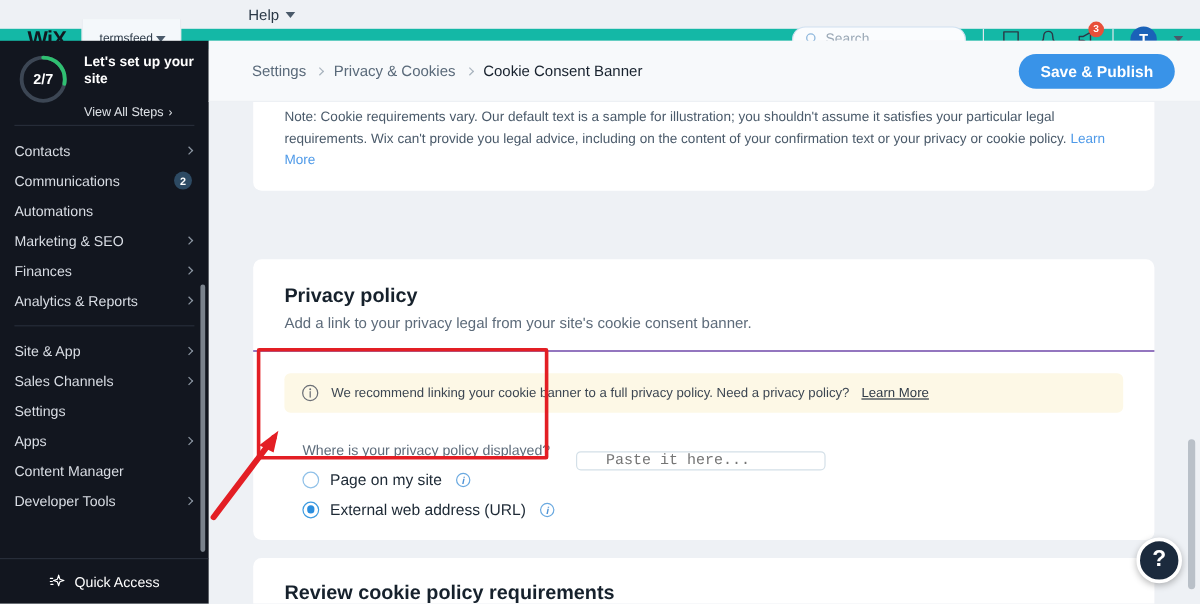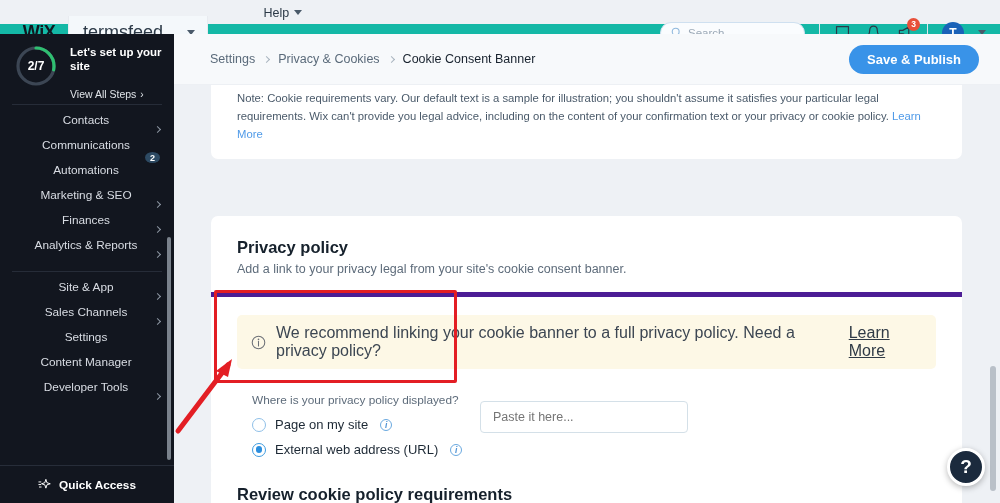--- a/index.html
+++ b/index.html
@@ -19,25 +19,25 @@
     display: flex; align-items: center; margin-top: 24px;
   }
   .wix-logo {
     width: 60px; text-align: center;
     font-size: 18px; font-weight: 700;
     color: #111820; letter-spacing: -0.5px;
     padding-left: 18px;
   }
   .site-switcher {
     height: 34px; padding: 0 12px 0 14px;
-    display: flex; align-items: center; gap: 24px;
+    display: flex; align-items: center; gap: 3px;
     border-left: 1px solid #e8ebf0;
     border-right: 1px solid #e8ebf0;
     background: #f4f8fb;
-    font-size: 18px; color: #2b3947;
+    font-size: 10px; color: #2b3947;
     margin-left: 8px;
   }
   .topnav { display: flex; align-items: center; gap: 20px; padding-left: 22px; flex-direction: column; }
   .topnav-item {
     display: flex; align-items: center; gap: 5px;
     font-size: 12.5px; color: #2b3947;
     cursor: pointer;
   }
   .upgrade-pill {
     background: #9c27b6; color: #fff;
@@ -106,21 +106,20 @@
     font-size: 10.5px; color: #dfe3e8; margin-top: 15px;
     display: flex; align-items: center; gap: 4px; cursor: pointer;
   }
   .sb-sep { height: 1px; background: #262c38; margin: 2px 12px 0 12px; }
   .nav-group { padding: 8px 0 0 0; }
   .nav-item {
     height: 25px; padding: 0 14px 0 12px;
     display: flex; align-items: center;
     font-size: 11.8px; color: #d9dde4;
     cursor: pointer;
-    flex-direction: column;
   }
   .nav-item .chev-r {
     margin-left: auto;
     width: 5px; height: 5px;
     border-top: 1.3px solid #8d97a3;
     border-right: 1.3px solid #8d97a3;
     transform: rotate(45deg);
   }
   .nav-badge {
     margin-left: auto;
@@ -132,21 +131,21 @@
   .sb-scroll {
     position: absolute; left: 167px; top: 203px;
     width: 4px; height: 223px;
     background: #7a828c; border-radius: 2px;
   }
   .quick-access {
     position: absolute; bottom: 0; left: 0;
     width: 174px; height: 38px;
     border-top: 1px solid #272d39;
     display: flex; align-items: center; justify-content: center;
-    gap: 7px; font-size: 11.8px; font-weight: 700; color: #fff;
+    gap: 7px; font-size: 11.8px; font-weight: 400; color: #fff;
     cursor: pointer;
   }
 
   
   .main {
     position: absolute; top: 34px; left: 174px;
     width: 826px; height: 469px;
     background: #eef1f5;
   }
   .crumbbar {
@@ -182,29 +181,29 @@
   }
   .note-txt {
     font-size: 11.3px; color: #4a5a6a; line-height: 18px;
   }
   .lnk { color: #4f9ae8; cursor: pointer; }
 
   .policy-card {
     position: absolute; top: 131px; left: 37px; right: 38px;
     background: #fff; border-radius: 7px; padding-bottom: 18px;
   }
-  .policy-head { padding: 22px 26px 16px 26px; border-bottom: 5px solid #4c1d95; }
+  .policy-head { padding: 22px 26px 16px 26px; border-bottom: 1px solid #4c1d95; }
   .policy-title { font-size: 16.5px; font-weight: 700; color: #16212c; }
   .policy-sub { font-size: 12.5px; color: #5d6b7a; margin-top: 5px; }
   .notice {
     margin: 18px 26px 0 26px;
     background: #fdf8e6; border-radius: 5px;
     padding: 9px 14px;
     display: flex; align-items: center; gap: 10px;
-    font-size: 16px; color: #3c4652;
+    font-size: 11px; color: #3c4652;
   }
   .notice .lnk-u { color: #2f3a46; text-decoration: underline; cursor: pointer; }
   .opt-row { display: flex; padding: 18px 26px 0 26px; }
   .opt-left { width: 243px; padding: 6px 0 0 15px; }
   .opt-q { font-size: 11.8px; color: #5d6b7a; }
   .radio-line {
     display: flex; align-items: center; gap: 9px;
     margin-top: 10px; cursor: pointer;
   }
   .radio {
@@ -221,27 +220,27 @@
   }
   .radio-lbl { font-size: 13px; color: #1d2935; }
   .info-i {
     width: 12px; height: 12px; border-radius: 50%;
     border: 1.2px solid #6aa9e0; color: #4f93d6;
     font-size: 8.5px; font-style: italic; font-weight: 700;
     display: inline-flex; align-items: center; justify-content: center;
     margin-left: 3px; cursor: pointer;
   }
   .url-input {
-    width: 208px; height: 32px;
+    width: 208px; height: 16px;
     border: 1px solid #d4e0e8; border-radius: 4px;
     background: #fff;
     font-size: 12.5px; color: #97a4b0;
-    padding: 0 12px;
+    padding: 0 24px;
     margin-top: 14px;
-    font-family: Liberation Sans, sans-serif;
+    font-family: Liberation Mono, monospace;
   }
 
   .review-card {
     position: absolute; top: 380px; left: 37px; right: 38px;
     background: #fff; border-radius: 7px;
   }
   .review-head { padding: 20px 26px 18px 26px; border-bottom: 1px solid #eef1f4; }
   .review-title { font-size: 16.5px; font-weight: 700; color: #16212c; }
 
   .main-scroll {
@@ -388,20 +387,24 @@
       <span class="chev-r"></span>
     </div>
     <div class="nav-item">
       <span>Sales Channels</span>
       <span class="chev-r"></span>
     </div>
     <div class="nav-item">
       <span>Settings</span>
     </div>
     <div class="nav-item">
+      <span>Apps</span>
+      <span class="chev-r"></span>
+    </div>
+    <div class="nav-item">
       <span>Content Manager</span>
     </div>
     <div class="nav-item">
       <span>Developer Tools</span>
       <span class="chev-r"></span>
     </div>
   </div>
 
   <div class="sb-scroll"></div>
 

